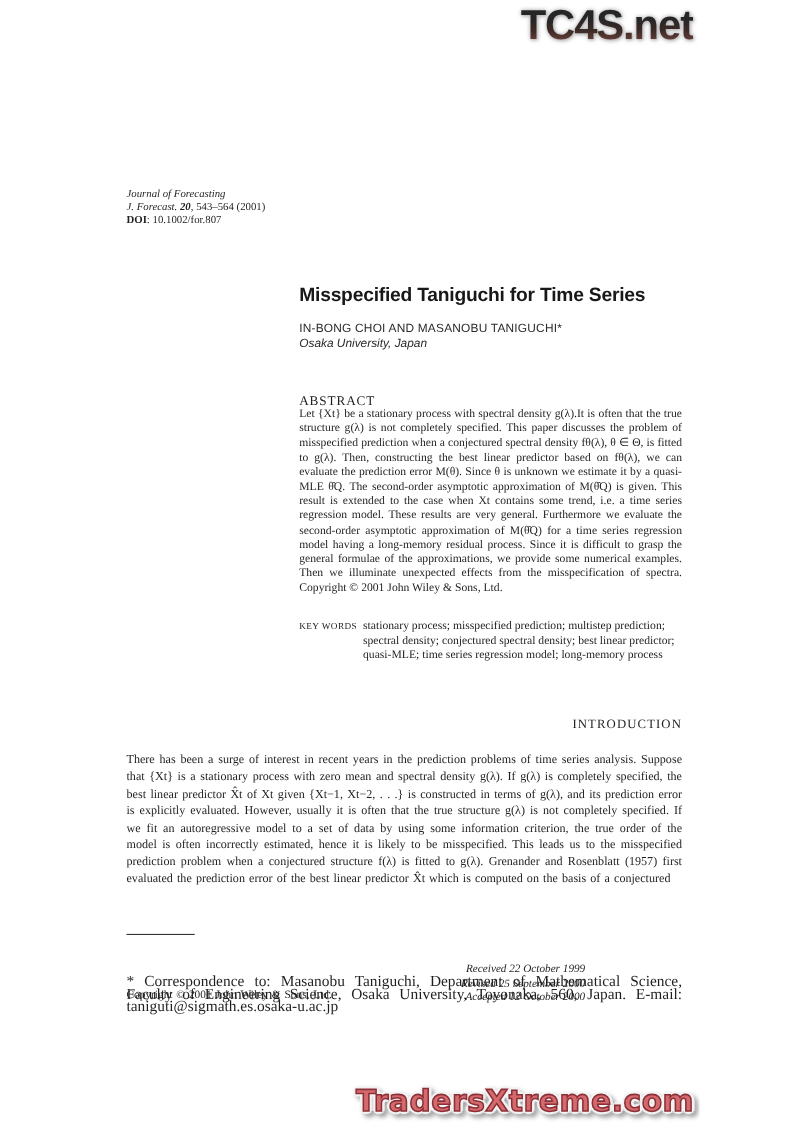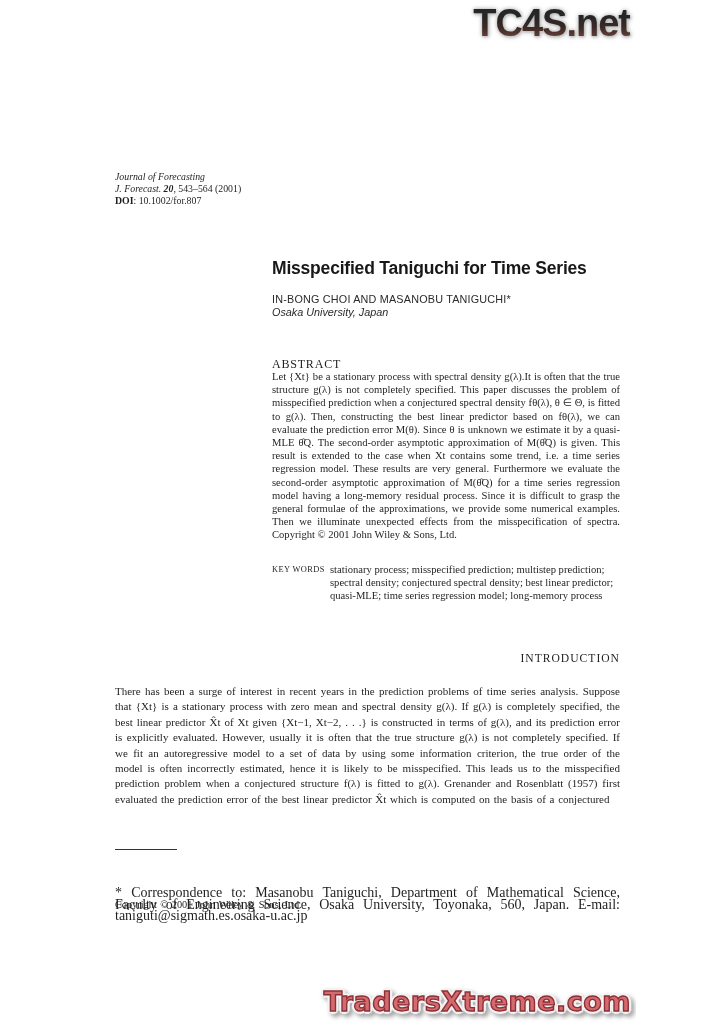--- a/index.html
+++ b/index.html
@@ -156,18 +156,23 @@
     <div class="keywords-label">KEY WORDS</div>
     <div class="keywords-text">stationary process; misspecified prediction; multistep prediction; spectral density; conjectured spectral density; best linear predictor; quasi-MLE; time series regression model; long-memory process</div>
   </div>
 
   <div class="abs intro-heading">INTRODUCTION</div>
   <div class="abs intro-paragraph">There has been a surge of interest in recent years in the prediction problems of time series analysis. Suppose that {Xt} is a stationary process with zero mean and spectral density g(λ). If g(λ) is completely specified, the best linear predictor X̂t of Xt given {Xt−1, Xt−2, . . .} is constructed in terms of g(λ), and its prediction error is explicitly evaluated. However, usually it is often that the true structure g(λ) is not completely specified. If we fit an autoregressive model to a set of data by using some information criterion, the true order of the model is often incorrectly estimated, hence it is likely to be misspecified. This leads us to the misspecified prediction problem when a conjectured structure f(λ) is fitted to g(λ). Grenander and Rosenblatt (1957) first evaluated the prediction error of the best linear predictor X̂t which is computed on the basis of a conjectured</div>
 
   <div class="abs footnote-rule"></div>
   <div class="abs footnote-text">* Correspondence to: Masanobu Taniguchi, Department of Mathematical Science, Faculty of Engineering Science, Osaka University, Toyonaka, 560, Japan. E-mail: taniguti@sigmath.es.osaka-u.ac.jp</div>
 
+  <div class="abs dates">
+    <div>Received 22 October 1999</div>
+    <div>Revised 25 September 2000</div>
+    <div>Accepted 12 October 2000</div>
+  </div>
 
   <div class="abs copyright">Copyright © 2001 John Wiley &amp; Sons, Ltd.</div>
 
   <div class="abs wm-bottom">TradersXtreme.com</div>
 
 </div>
 
 </body></html>

